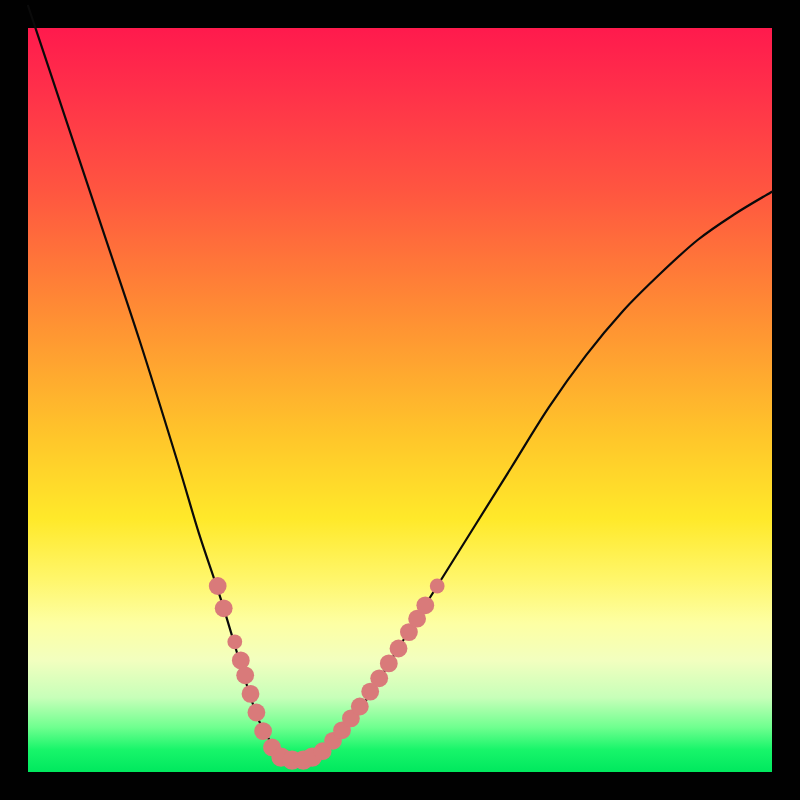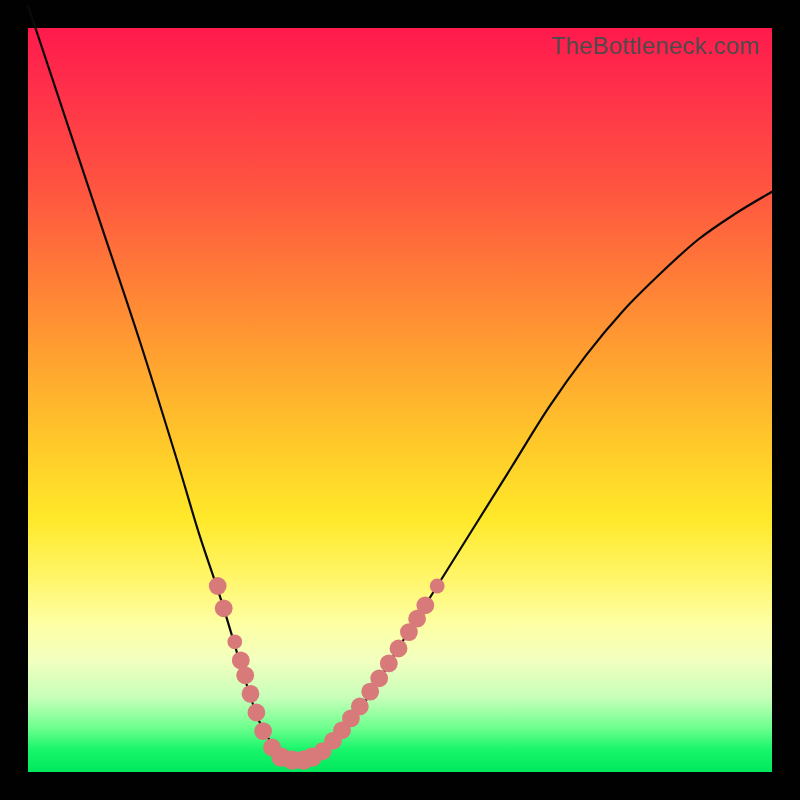--- a/index.html
+++ b/index.html
@@ -69,21 +69,20 @@
   .marker {
     fill: #d97a7a;
     stroke: none;
   }
 </style>
 </head>
 <body>
 
 <div class="frame">
   <div class="plot">
-    <div class="watermark">TheBottleneck.com</div>
     <svg class="curve" viewBox="0 0 744 744">
       <path id="curvePath" class="curve-path" d="M 0.0 -22.3 C 6.2 -3.7, 24.8 52.1, 37.2 89.3 C 49.6 126.5, 62.0 163.7, 74.4 200.9 C 86.8 238.1, 99.2 274.0, 111.6 312.5 C 124.0 350.9, 138.9 399.3, 148.8 431.5 C 158.7 463.8, 163.7 482.4, 171.1 505.9 C 178.6 529.5, 186.0 549.3, 193.4 572.9 C 200.9 596.4, 209.6 627.4, 215.8 647.3 C 222.0 667.1, 225.7 680.1, 230.6 691.9 C 235.6 703.7, 240.6 711.1, 245.5 718.0 C 250.5 724.8, 255.4 730.4, 260.4 732.8 C 265.4 735.3, 269.1 734.7, 275.3 732.8 C 281.5 731.0, 287.7 731.0, 297.6 721.7 C 307.5 712.4, 322.4 694.4, 334.8 677.0 C 347.2 659.7, 359.6 637.4, 372.0 617.5 C 384.4 597.7, 396.8 577.8, 409.2 558.0 C 421.6 538.2, 434.0 518.3, 446.4 498.5 C 458.8 478.6, 471.2 458.8, 483.6 439.0 C 496.0 419.1, 508.4 398.0, 520.8 379.4 C 533.2 360.8, 545.6 343.5, 558.0 327.4 C 570.4 311.2, 582.8 296.4, 595.2 282.7 C 607.6 269.1, 620.0 257.3, 632.4 245.5 C 644.8 233.7, 657.2 222.0, 669.6 212.0 C 682.0 202.1, 694.4 194.1, 706.8 186.0 C 719.2 177.9, 737.8 167.4, 744.0 163.7"></path>
       <g id="markers">
           <circle cx="189.7" cy="558.0" r="8.9" class="marker"></circle>
           <circle cx="195.7" cy="580.3" r="8.9" class="marker"></circle>
           <circle cx="206.8" cy="613.8" r="7.4" class="marker"></circle>
           <circle cx="212.8" cy="632.4" r="8.9" class="marker"></circle>
           <circle cx="217.2" cy="647.3" r="8.9" class="marker"></circle>
           <circle cx="222.5" cy="665.9" r="8.9" class="marker"></circle>
           <circle cx="228.4" cy="684.5" r="8.9" class="marker"></circle>

